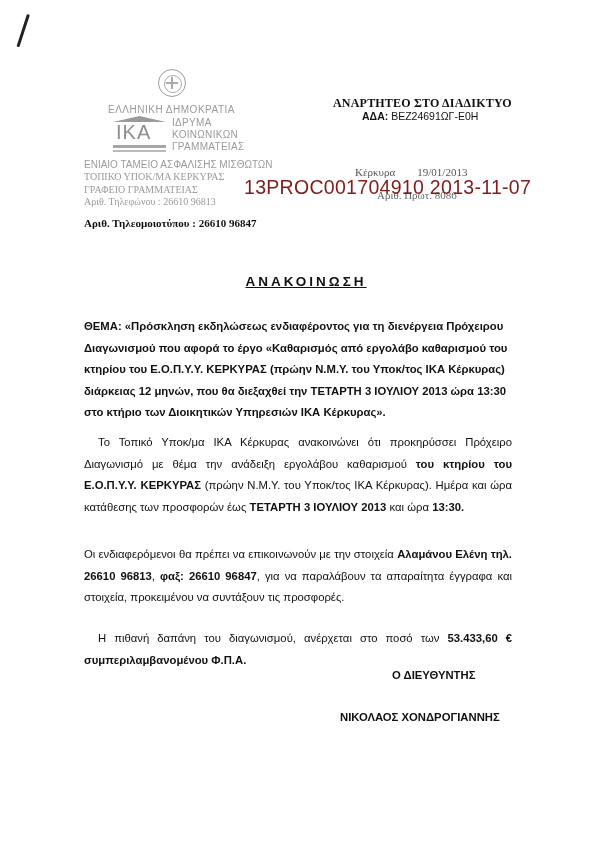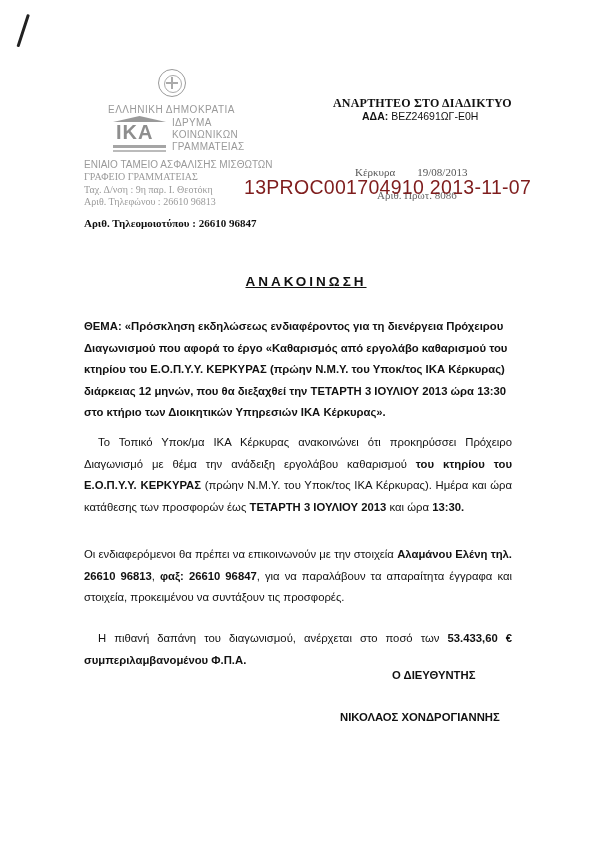--- a/index.html
+++ b/index.html
@@ -12,21 +12,21 @@
 
   .emblem { left:158px; top:69px; width:26px; height:26px; border:1px solid #9a9a9a; border-radius:50%; }
   .emblem::before { content:""; position:absolute; left:5px; top:5px; width:16px; height:16px; border:1px solid #aaa; border-radius:50%; }
   .emblem .cross-v { position:absolute; left:12px; top:7px; width:2px; height:12px; background:#aaa; }
   .emblem .cross-h { position:absolute; left:7px; top:12px; width:12px; height:2px; background:#aaa; }
 
   .gray { color:#9a9a9a; }
   .hdr-line1 { left:108px; top:104px; font-size:10px; letter-spacing:0.5px; }
   .ika-logo { left:113px; top:116px; width:53px; height:38px; }
   .ika-roof { position:absolute; left:0; top:0; width:53px; height:6px; }
-  .ika-text { position:absolute; left:3px; top:5px; font-size:20px; font-weight:bold; color:#8e8e8e; letter-spacing:1px; }
+  .ika-text { position:absolute; left:3px; top:5px; font-size:20px; font-weight:normal; color:#8e8e8e; letter-spacing:1px; }
   .ika-bar { position:absolute; left:0; top:29px; width:53px; height:3px; background:#a5a5a5; }
   .ika-bar2 { position:absolute; left:0; top:34px; width:53px; height:2px; background:#bbb; }
   .ika-words { left:172px; top:117px; font-size:10px; line-height:12px; letter-spacing:0.3px; }
 
   .org-block { left:84px; top:159px; font-size:10px; line-height:12.3px; }
   .org-block .l0 { font-family:"Liberation Sans", sans-serif; }
   .org-block .bold-black { color:#111; font-weight:bold; font-size:11px; margin-top:9px; }
 
   .posted { left:333px; top:96px; font-size:12px; font-weight:bold; letter-spacing:0.2px; }
   .ada { left:362px; top:110px; font-size:10.5px; }
@@ -72,34 +72,34 @@
 </div>
 
 <div class="abs ika-words sans gray">
   <div>ΙΔΡΥΜΑ</div>
   <div>ΚΟΙΝΩΝΙΚΩΝ</div>
   <div>ΓΡΑΜΜΑΤΕΙΑΣ</div>
 </div>
 
 <div class="abs org-block serif gray">
   <div class="l0">ΕΝΙΑΙΟ ΤΑΜΕΙΟ ΑΣΦΑΛΙΣΗΣ ΜΙΣΘΩΤΩΝ</div>
+  <div>ΤΟΠΙΚΟ ΥΠΟΚ/ΜΑ ΚΕΡΚΥΡΑΣ</div>
   <div>ΓΡΑΦΕΙΟ ΓΡΑΜΜΑΤΕΙΑΣ</div>
-  <div>Ταχ. Δ/νση : 9η παρ. Ι. Θεοτόκη</div>
   <div>Αριθ. Τηλεφώνου : 26610 96813</div>
   <div class="bold-black">Αριθ. Τηλεομοιοτύπου : 26610 96847</div>
 </div>
 
 <div class="abs posted serif">ΑΝΑΡΤΗΤΕΟ ΣΤΟ ΔΙΑΔΙΚΤΥΟ</div>
 <div class="abs ada sans">
   <b>ΑΔΑ:</b>
   <span>ΒΕΖ24691ΩΓ-Ε0Η</span>
 </div>
 
 <div class="abs city-date serif">
-  <span>Κέρκυρα</span><span>19/08/2013</span>
+  <span>Κέρκυρα</span><span>19/01/2013</span>
 </div>
 <div class="abs protocol serif">Αριθ. Πρωτ. 8086</div>
 
 <div class="abs stamp sans">13PROC001704910 2013-11-07</div>
 
 <div class="abs title sans">ΑΝΑΚΟΙΝΩΣΗ</div>
 
 <div class="abs para p-subject sans"><span class="u">ΘΕΜΑ</span><span>:  «Πρόσκληση εκδηλώσεως ενδιαφέροντος για τη διενέργεια Πρόχειρου Διαγωνισμού που αφορά το έργο «Καθαρισμός από εργολάβο καθαρισμού του κτηρίου του Ε.Ο.Π.Υ.Υ. ΚΕΡΚΥΡΑΣ (πρώην Ν.Μ.Υ. του Υποκ/τος ΙΚΑ Κέρκυρας) διάρκειας 12 μηνών, </span><span class="u">που θα διεξαχθεί την ΤΕΤΑΡΤΗ 3 ΙΟΥΛΙΟΥ 2013</span><span> ώρα </span><span class="u">13:30</span><span> στο κτήριο των Διοικητικών Υπηρεσιών ΙΚΑ Κέρκυρας».</span></div>
 
 <div class="abs para p-intro sans"><span class="indent"></span><span>Το Τοπικό Υποκ/μα ΙΚΑ Κέρκυρας ανακοινώνει ότι προκηρύσσει Πρόχειρο Διαγωνισμό με θέμα την ανάδειξη εργολάβου καθαρισμού </span><b class="u">του κτηρίου του Ε.Ο.Π.Υ.Υ. ΚΕΡΚΥΡΑΣ </b><span>(πρώην Ν.Μ.Υ. του Υποκ/τος ΙΚΑ Κέρκυρας).    Ημέρα και ώρα κατάθεσης των προσφορών έως </span><b>ΤΕΤΑΡΤΗ 3 ΙΟΥΛΙΟΥ 2013</b><span> και ώρα </span><b>13:30.</b></div>

